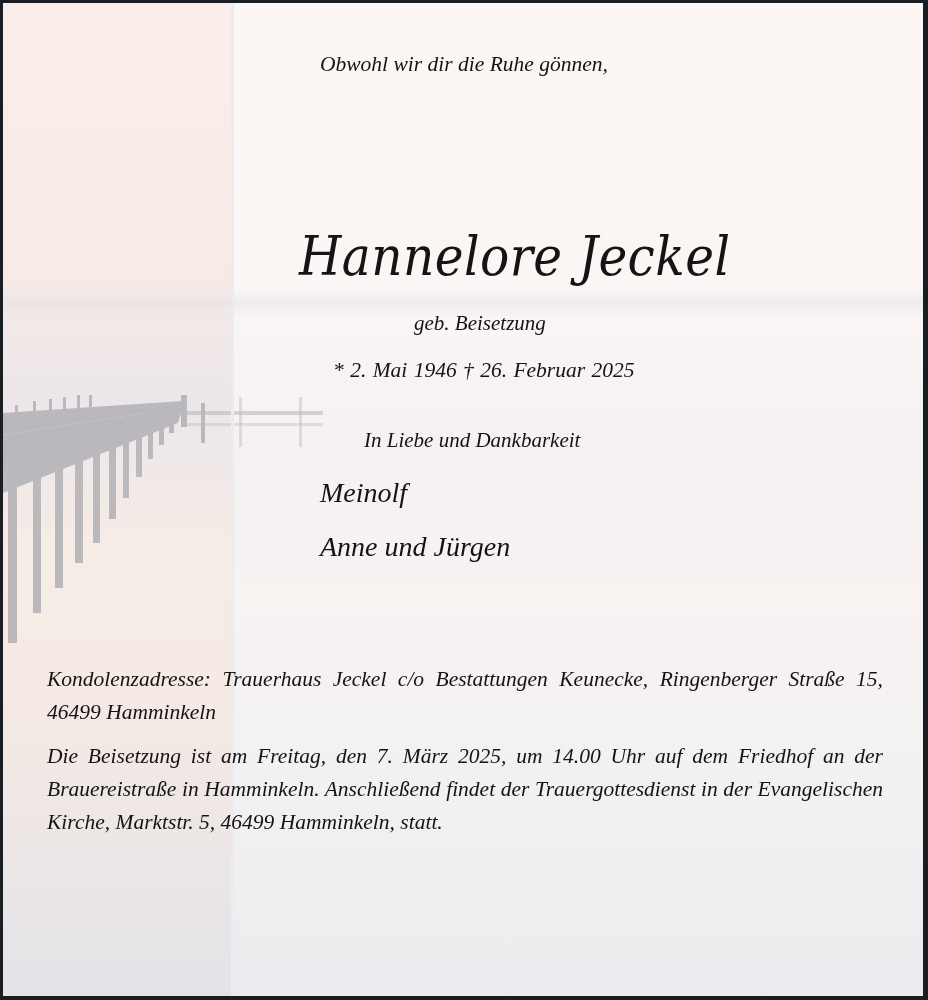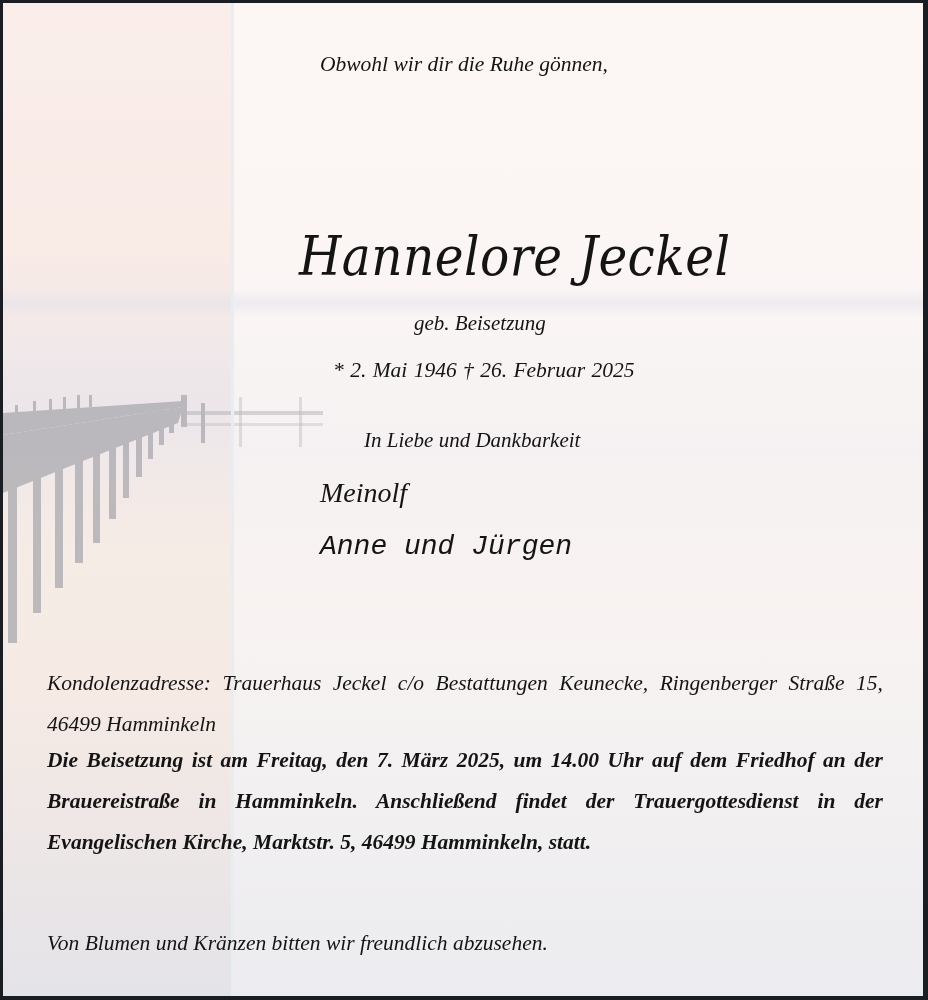--- a/index.html
+++ b/index.html
@@ -31,25 +31,25 @@
     .name {
       left: 296px; top: 222px; font-size: 54px; letter-spacing: 0.5px;
       font-family: "DejaVu Serif", "Liberation Serif", serif; font-style: italic;
       transform: scaleX(0.9); transform-origin: left center;
     }
     .birthname { left: 411px; top: 308px; font-size: 21px; }
     .dates { left: 313px; top: 355px; font-size: 21.5px; word-spacing: 1px; margin-left: 17px; }
     .intro { left: 317px; top: 425px; font-size: 21px; margin-left: 44px; }
     .fam { left: 317px; font-size: 28px; text-align: center; }
     .fam-0 { top: 474px; }
-    .fam-1 { top: 528px; font-family: Liberation Mono, monospace; }
+    .fam-1 { top: 528px; }
     .fam-2 { top: 582px; }
-    .para { left: 44px; width: 836px; font-size: 21.5px; line-height: 41px; text-align: justify; text-align-last: left; }
+    .para { left: 44px; width: 836px; font-size: 21.5px; line-height: 33px; text-align: justify; text-align-last: left; }
     .addr { top: 660px; }
-    .burial { top: 737px; font-weight: bold; }
+    .burial { top: 737px; }
     .flowers { top: 920px; }
   </style>
 </head>
 <body>
 
 <div class="card">
   <div class="left-panel"></div>
   <div class="horizon"></div>
 
   <svg class="pier" width="320" height="280" viewBox="0 0 320 280">
@@ -95,14 +95,13 @@
   <div class="text name">Hannelore Jeckel</div>
   <div class="text birthname">geb. Beisetzung</div>
   <div class="text dates">* 2. Mai 1946  † 26. Februar 2025</div>
 
   <div class="text intro">In Liebe und Dankbarkeit</div>
   <div class="text fam fam-0">Meinolf</div>
   <div class="text fam fam-1">Anne und Jürgen</div>
 
   <div class="text para addr">Kondolenzadresse: Trauerhaus Jeckel c/o Bestattungen Keunecke, Ringenberger Straße 15, 46499 Hamminkeln</div>
   <div class="text para burial">Die Beisetzung ist am Freitag, den 7. März 2025, um 14.00 Uhr auf dem Friedhof an der Brauereistraße in Hamminkeln. Anschließend findet der Trauergottesdienst in der Evangelischen Kirche, Marktstr. 5, 46499 Hamminkeln, statt.</div>
-  <div class="text para flowers">Von Blumen und Kränzen bitten wir freundlich abzusehen.</div>
 </div>
 
 </body></html>

